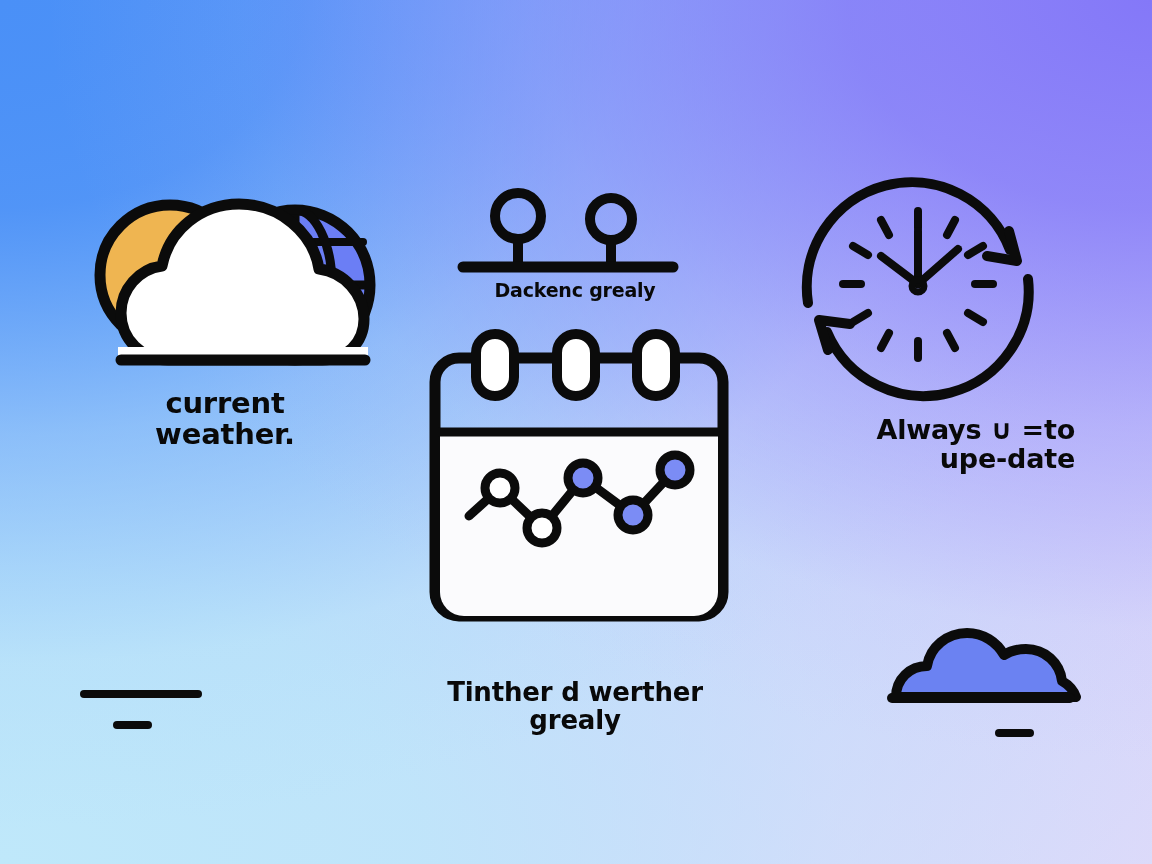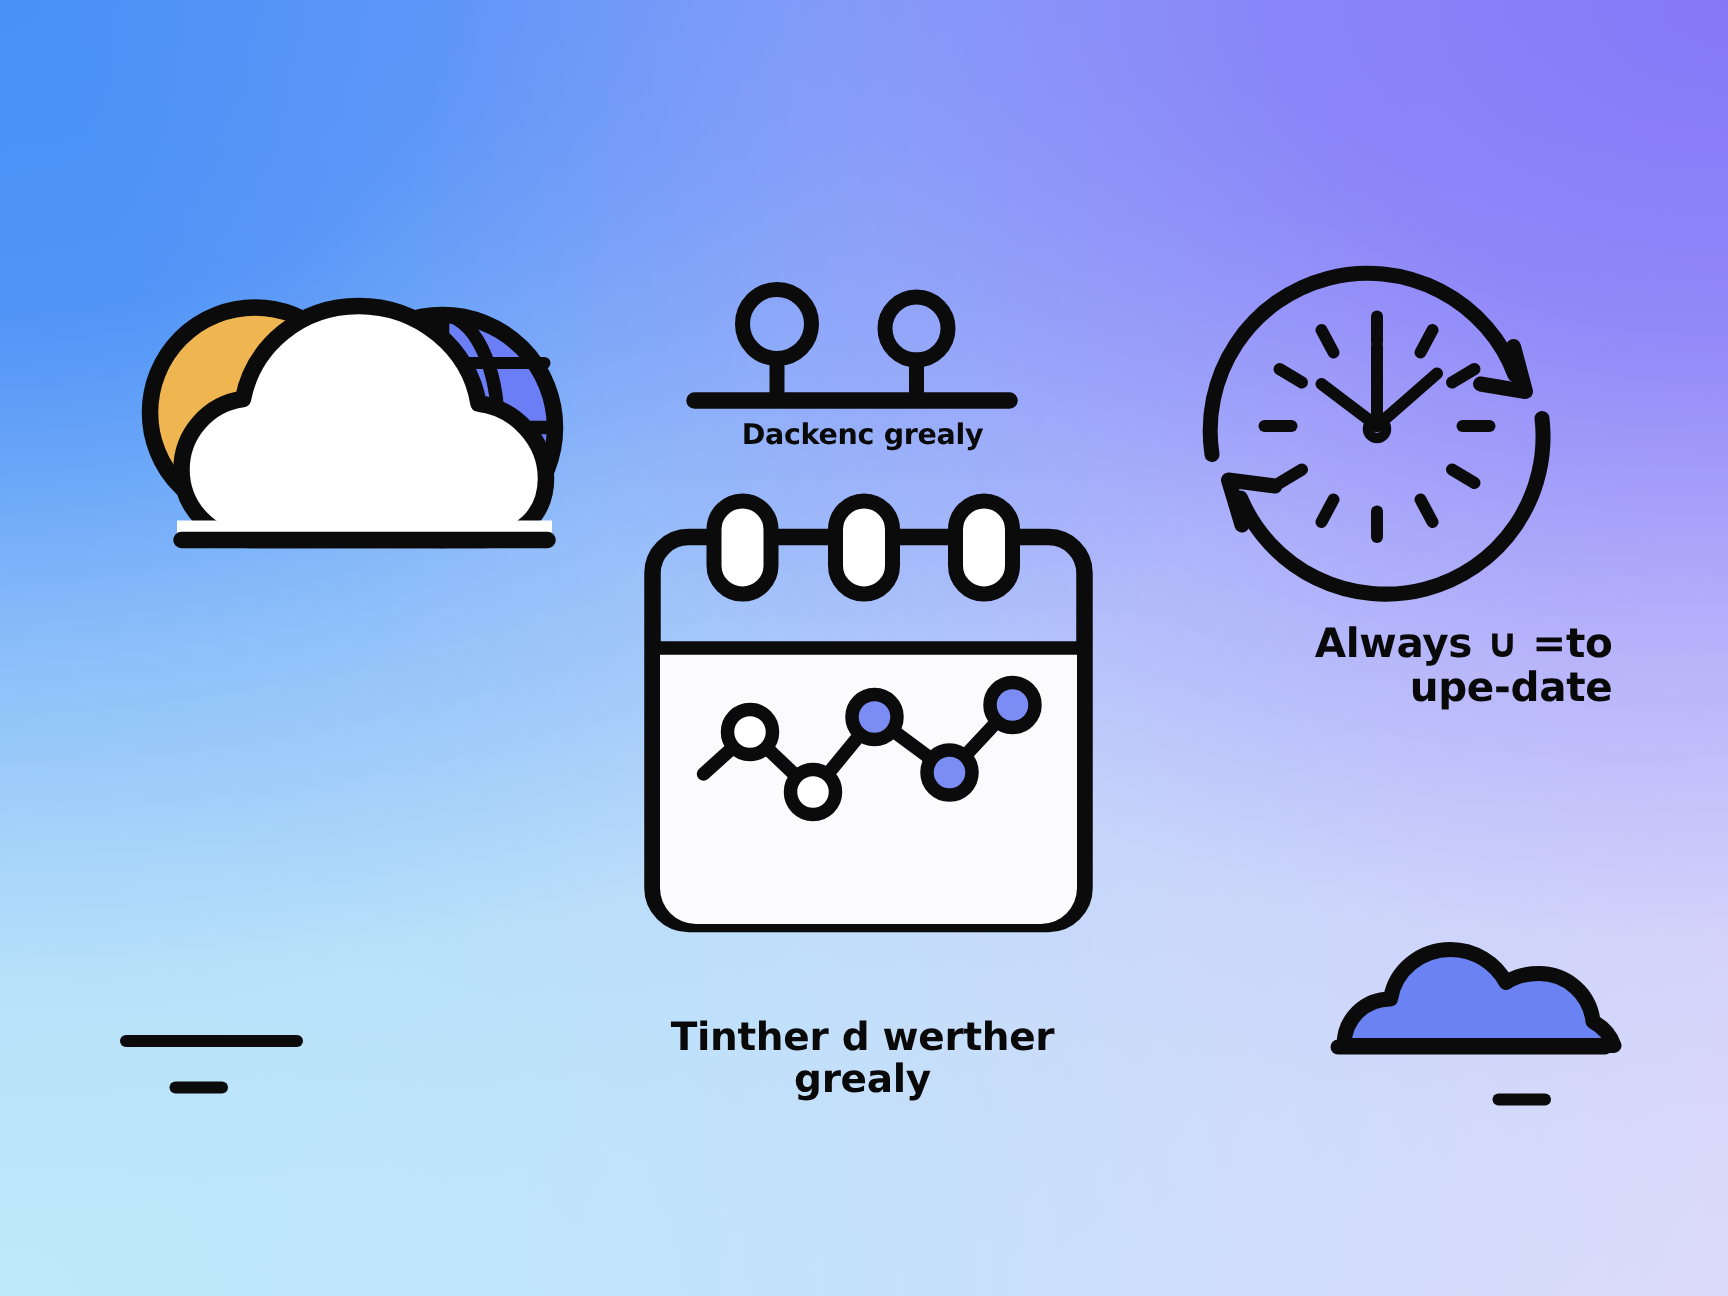--- a/index.html
+++ b/index.html
@@ -91,20 +91,22 @@
                  C 93 42 125 16 163 16
                  C 203 16 237 44 243 81
                  C 268 84 288 106 288 131
                  C 288 155 270 172 246 172
                  Z" transform="translate(-4,8) scale(1.0)" fill="#ffffff" stroke="#0b0b0b" stroke-width="11" stroke-linejoin="round"></path>
         <rect x="38" y="167" width="250" height="16" fill="#ffffff"></rect>
         <path d="M 41 180 L 285 180" stroke="#0b0b0b" stroke-width="11" stroke-linecap="round" fill="none"></path>
       </g>
     </svg>
   </div>
+  <div class="lbl" id="lbl-current">current
+weather.</div>
 
   <div id="grp-pins">
     <svg width="245" height="95" viewBox="0 0 245 95">
       <circle cx="63" cy="26" r="23" fill="none" stroke="#0b0b0b" stroke-width="10"></circle>
       <line x1="63" y1="49" x2="63" y2="76" stroke="#0b0b0b" stroke-width="10" stroke-linecap="round"></line>
       <circle cx="156" cy="29" r="21" fill="none" stroke="#0b0b0b" stroke-width="10"></circle>
       <line x1="156" y1="50" x2="156" y2="76" stroke="#0b0b0b" stroke-width="10" stroke-linecap="round"></line>
       <line x1="8" y1="77" x2="218" y2="77" stroke="#0b0b0b" stroke-width="11" stroke-linecap="round"></line>
     </svg>
   </div>

